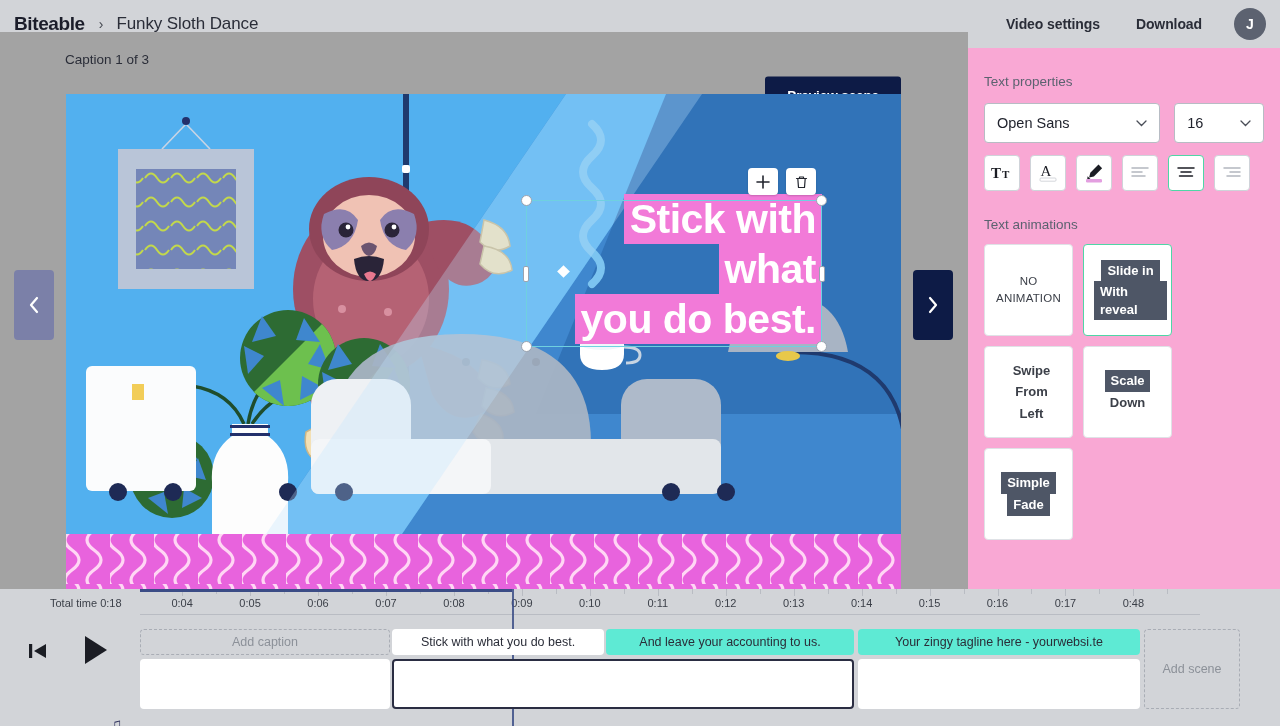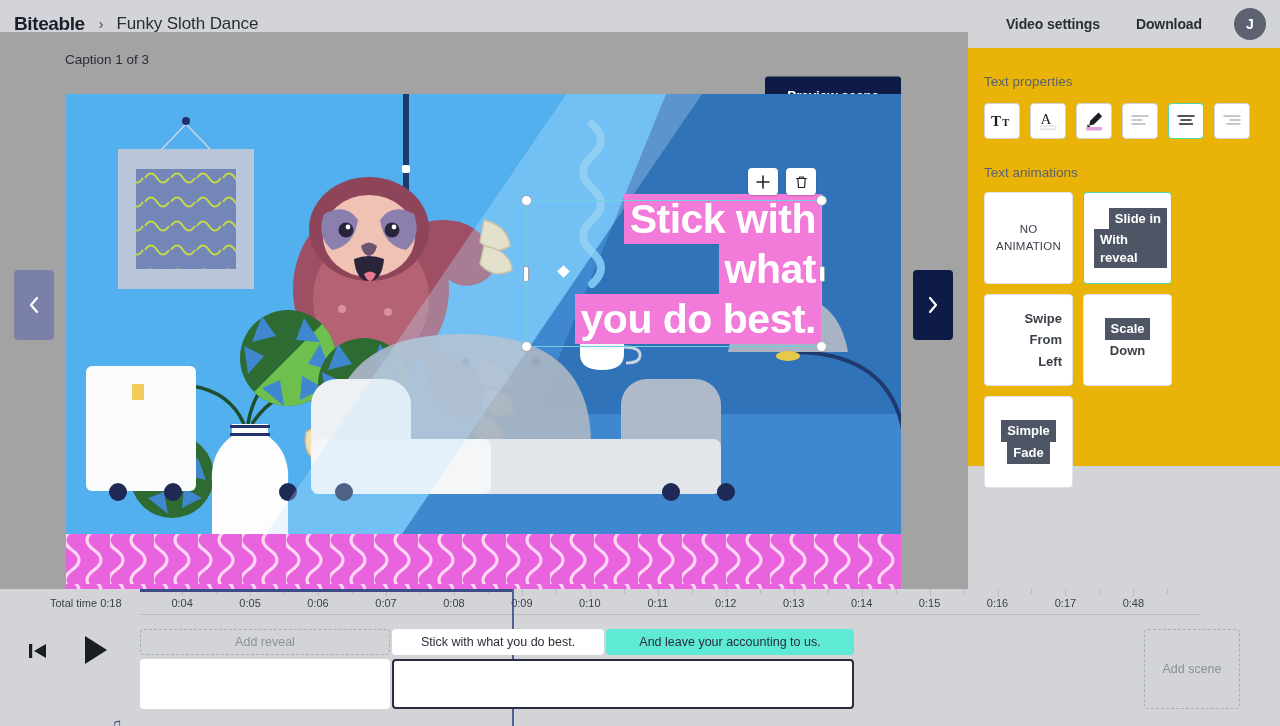--- a/index.html
+++ b/index.html
@@ -125,22 +125,22 @@
     border-radius: 4px; display: flex; align-items: center;
     justify-content: center; cursor: pointer;
   }
   .nav-prev { left: 14px; top: 238px; background: #7b80a8; }
   .nav-next { left: 913px; top: 238px; background: #0d1b46; }
   .nav-arrow svg { display:block; }
 
   
   .panel {
     position: absolute; top: 48px; left: 968px;
-    width: 312px; height: 418px;
-    background: #eab308;
+    width: 312px; height: 541px;
+    background: #f9a8d4;
     padding: 26px 16px 0 16px;
   }
   .panel-h {
     font-size: 13.5px; color: #5c6270; margin-bottom: 14px;
   }
   .row { display: flex; gap: 14px; margin-bottom: 12px; }
   .select {
     position: relative; height: 40px; background: #fff;
     border: 1px solid #b7bcc4; border-radius: 4px;
     display: flex; align-items: center;
@@ -178,21 +178,21 @@
   }
   .chip {
     background: #4e5666; color: #fff; font-size: 13px;
     font-weight: bold; padding: 2px 6px; display: inline-block;
     line-height: 1.35;
   }
   .plain {
     color: #3c4049; font-size: 13px; font-weight: bold;
     padding: 2px 6px; line-height: 1.35;
   }
-  .anim-lines { display: flex; flex-direction: column; align-items: flex-end; width:100%; padding-left:6px; }
+  .anim-lines { display: flex; flex-direction: column; align-items: center; width:100%; padding-left:6px; }
   .anim-lines.c { align-items: center; padding-left:0; }
 
   
   .timeline {
     position: absolute; top: 589px; left: 0;
     width: 1280px; height: 137px;
     background: #d2d4d8;
   }
   .ruler {
     position: absolute; left: 140px; top: 0;
@@ -504,20 +504,34 @@
   <div class="nav-arrow nav-next">
     <svg width="12" height="18" viewBox="0 0 12 18">
       <path d="M3 2l6 7-6 7" stroke="#fff" stroke-width="2.2" fill="none" stroke-linecap="round" stroke-linejoin="round"></path>
     </svg>
   </div>
 </div>
 
 <div class="panel">
   <div class="panel-h">Text properties</div>
 
+  <div class="row">
+    <div class="select sel-font">
+      <span>Open Sans</span>
+      <svg class="chev" width="11" height="7" viewBox="0 0 11 7">
+        <path d="M1 1l4.5 4.5L10 1" stroke="#4a4e58" stroke-width="1.3" fill="none" stroke-linecap="round"></path>
+      </svg>
+    </div>
+    <div class="select sel-size">
+      <span>16</span>
+      <svg class="chev" width="11" height="7" viewBox="0 0 11 7">
+        <path d="M1 1l4.5 4.5L10 1" stroke="#4a4e58" stroke-width="1.3" fill="none" stroke-linecap="round"></path>
+      </svg>
+    </div>
+  </div>
 
 
   <div class="icon-row">
     <div class="icon-btn">
       <svg width="22" height="16" viewBox="0 0 22 16">
         <text x="0" y="13" font-family="Liberation Serif, serif" font-size="15" font-weight="bold" fill="#1b1d24">T</text>
         <text x="11" y="13" font-family="Liberation Serif, serif" font-size="11" font-weight="bold" fill="#1b1d24">T</text>
       </svg>
     </div>
     <div class="icon-btn">
@@ -667,32 +681,36 @@
       <svg width="26" height="30" viewBox="0 0 26 30">
         <path d="M2 1l22 14L2 29z" fill="#1b1d24"></path>
       </svg>
     </div>
     <div class="music-note">♫</div>
   </div>
 
   <div class="tl-scroll">
 
     <div class="scene" style="left:0px; width:250px;">
-      <div class="cap-chip empty">Add reveal</div>
+      <div class="cap-chip empty">Add caption</div>
       <div class="scene-body"></div>
     </div>
 
     <div class="scene active" style="left:252px; width:462px;">
       <div style="display:flex; gap:2px;">
         <div class="cap-chip sel" style="width:212px;">Stick with what you do best.</div>
         <div class="cap-chip unsel" style="width:248px;">And leave your accounting to us.</div>
       </div>
       <div class="scene-body"></div>
     </div>
 
+    <div class="scene" style="left:718px; width:282px;">
+      <div class="cap-chip unsel">Your zingy tagline here - yourwebsi.te</div>
+      <div class="scene-body"></div>
+    </div>
 
     <div class="add-scene" style="left:1004px;">Add scene</div>
 
     <div class="wave">
       <svg width="1060" height="20" viewBox="0 0 1060 20">
         <path d="M0,10 q10,-8 20,0 t20,0 t20,0 t20,0 t20,0 t20,0 t20,0 t20,0 t20,0 t20,0 t20,0 t20,0 t20,0 t20,0 t20,0 t20,0 t20,0 t20,0 t20,0 t20,0 t20,0 t20,0 t20,0 t20,0 t20,0 t20,0 t20,0 t20,0 t20,0 t20,0 t20,0 t20,0 t20,0 t20,0 t20,0 t20,0 t20,0 t20,0 t20,0 t20,0 t20,0 t20,0 t20,0 t20,0 t20,0 t20,0 t20,0 t20,0 t20,0 t20,0 t20,0 t20,0 t20,0" fill="none" stroke="#a9adb5" stroke-width="1.4"></path>
       </svg>
     </div>
   </div>
 

